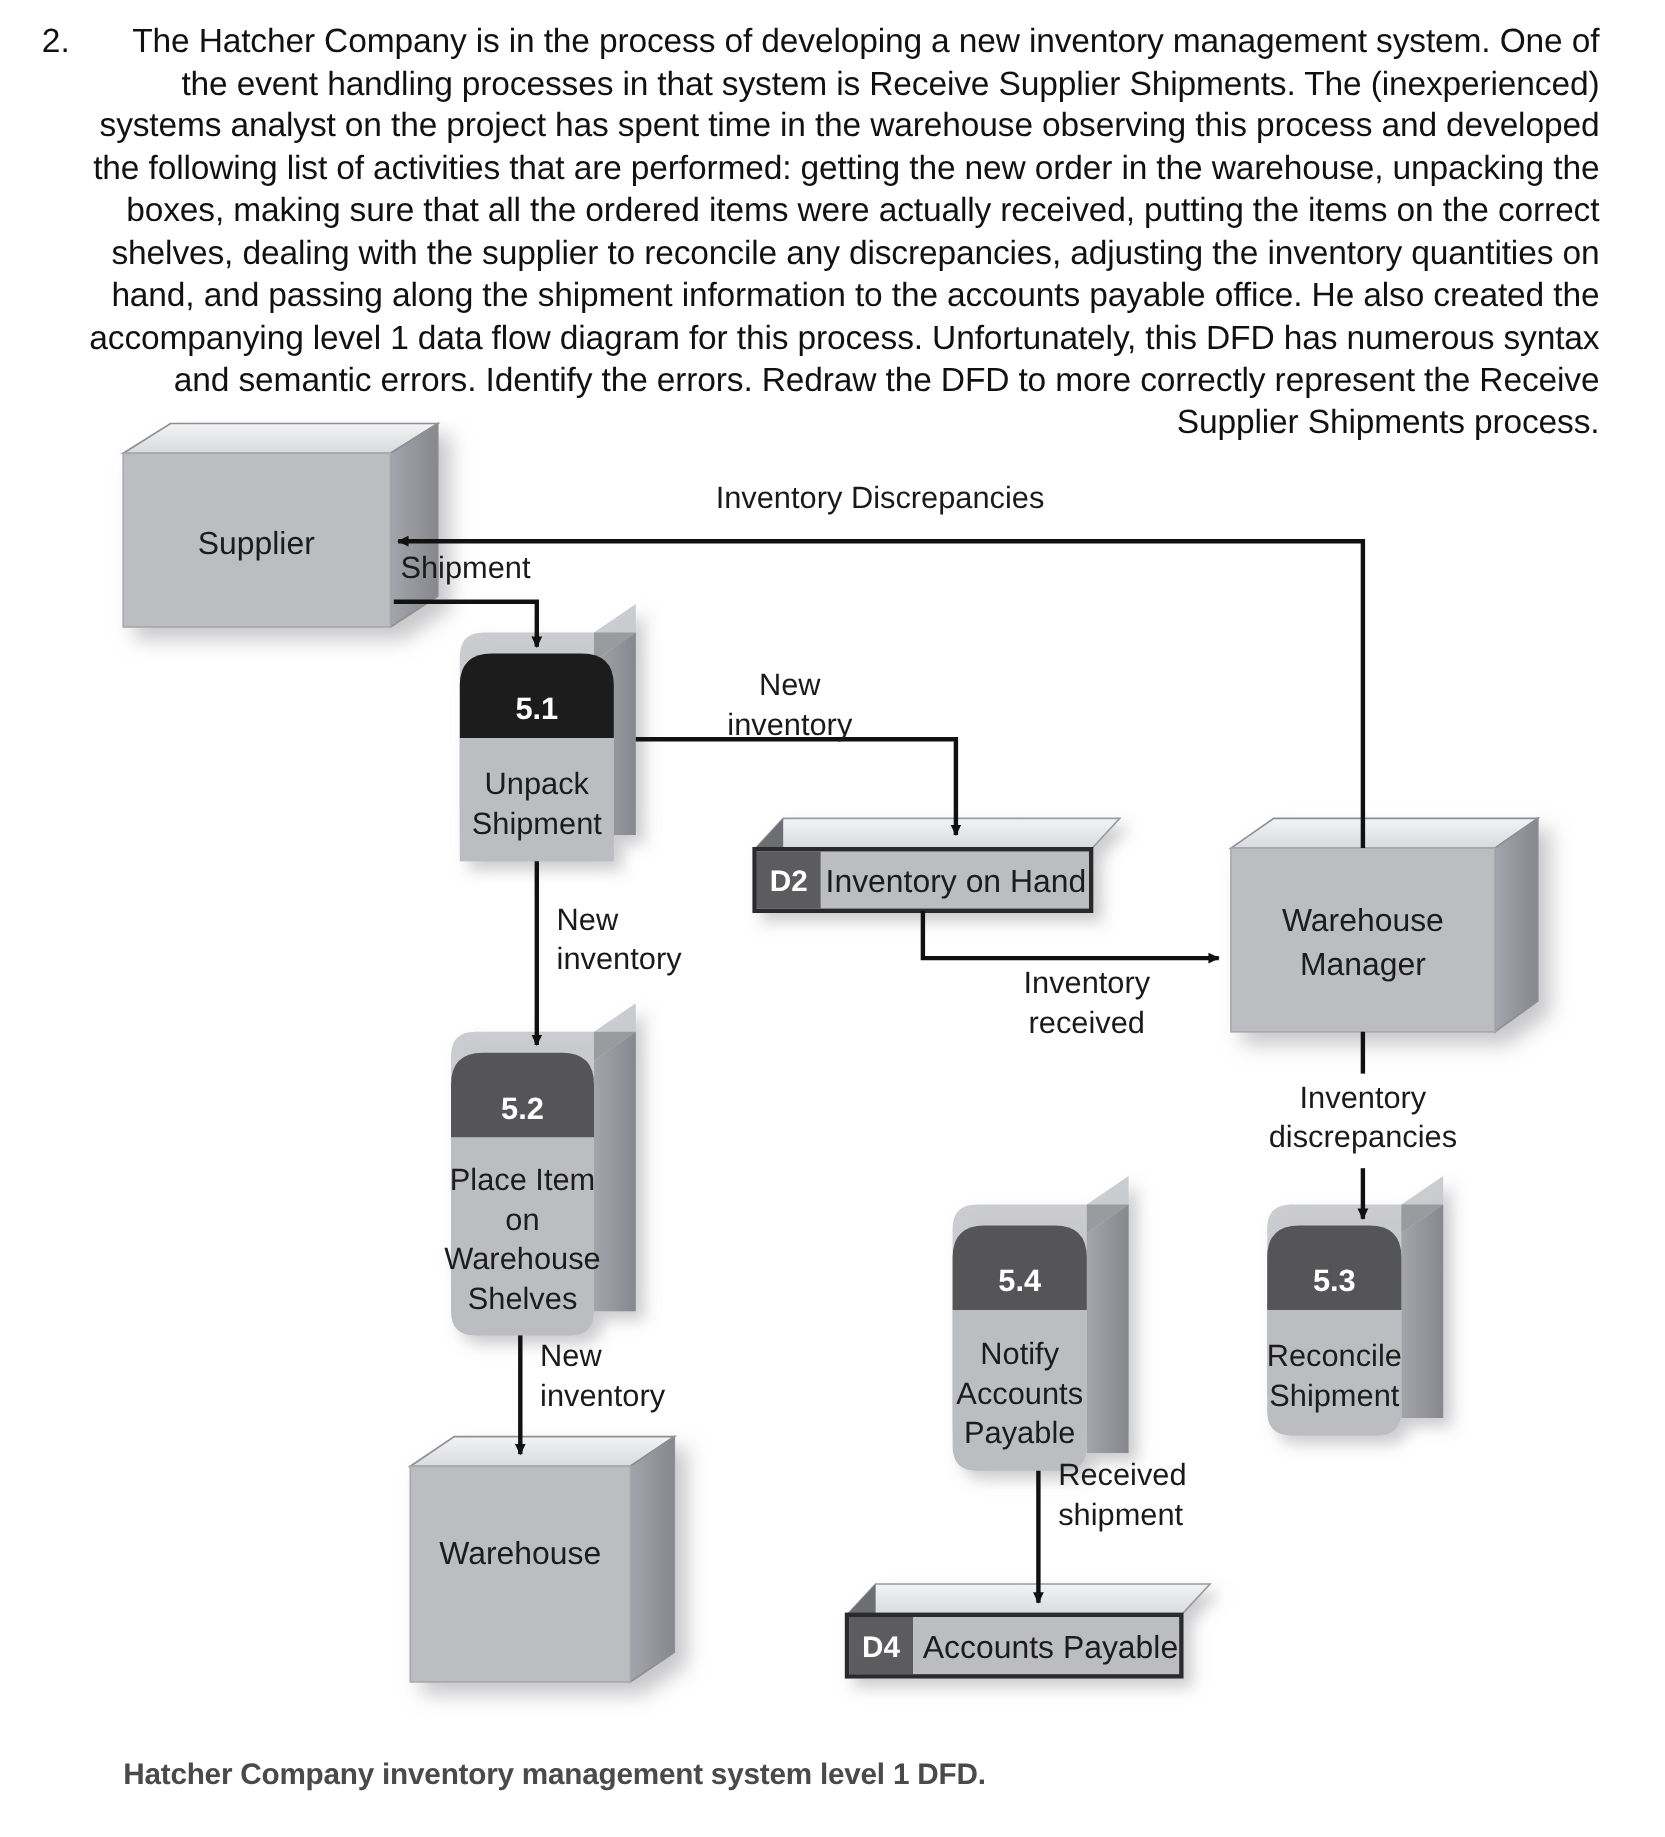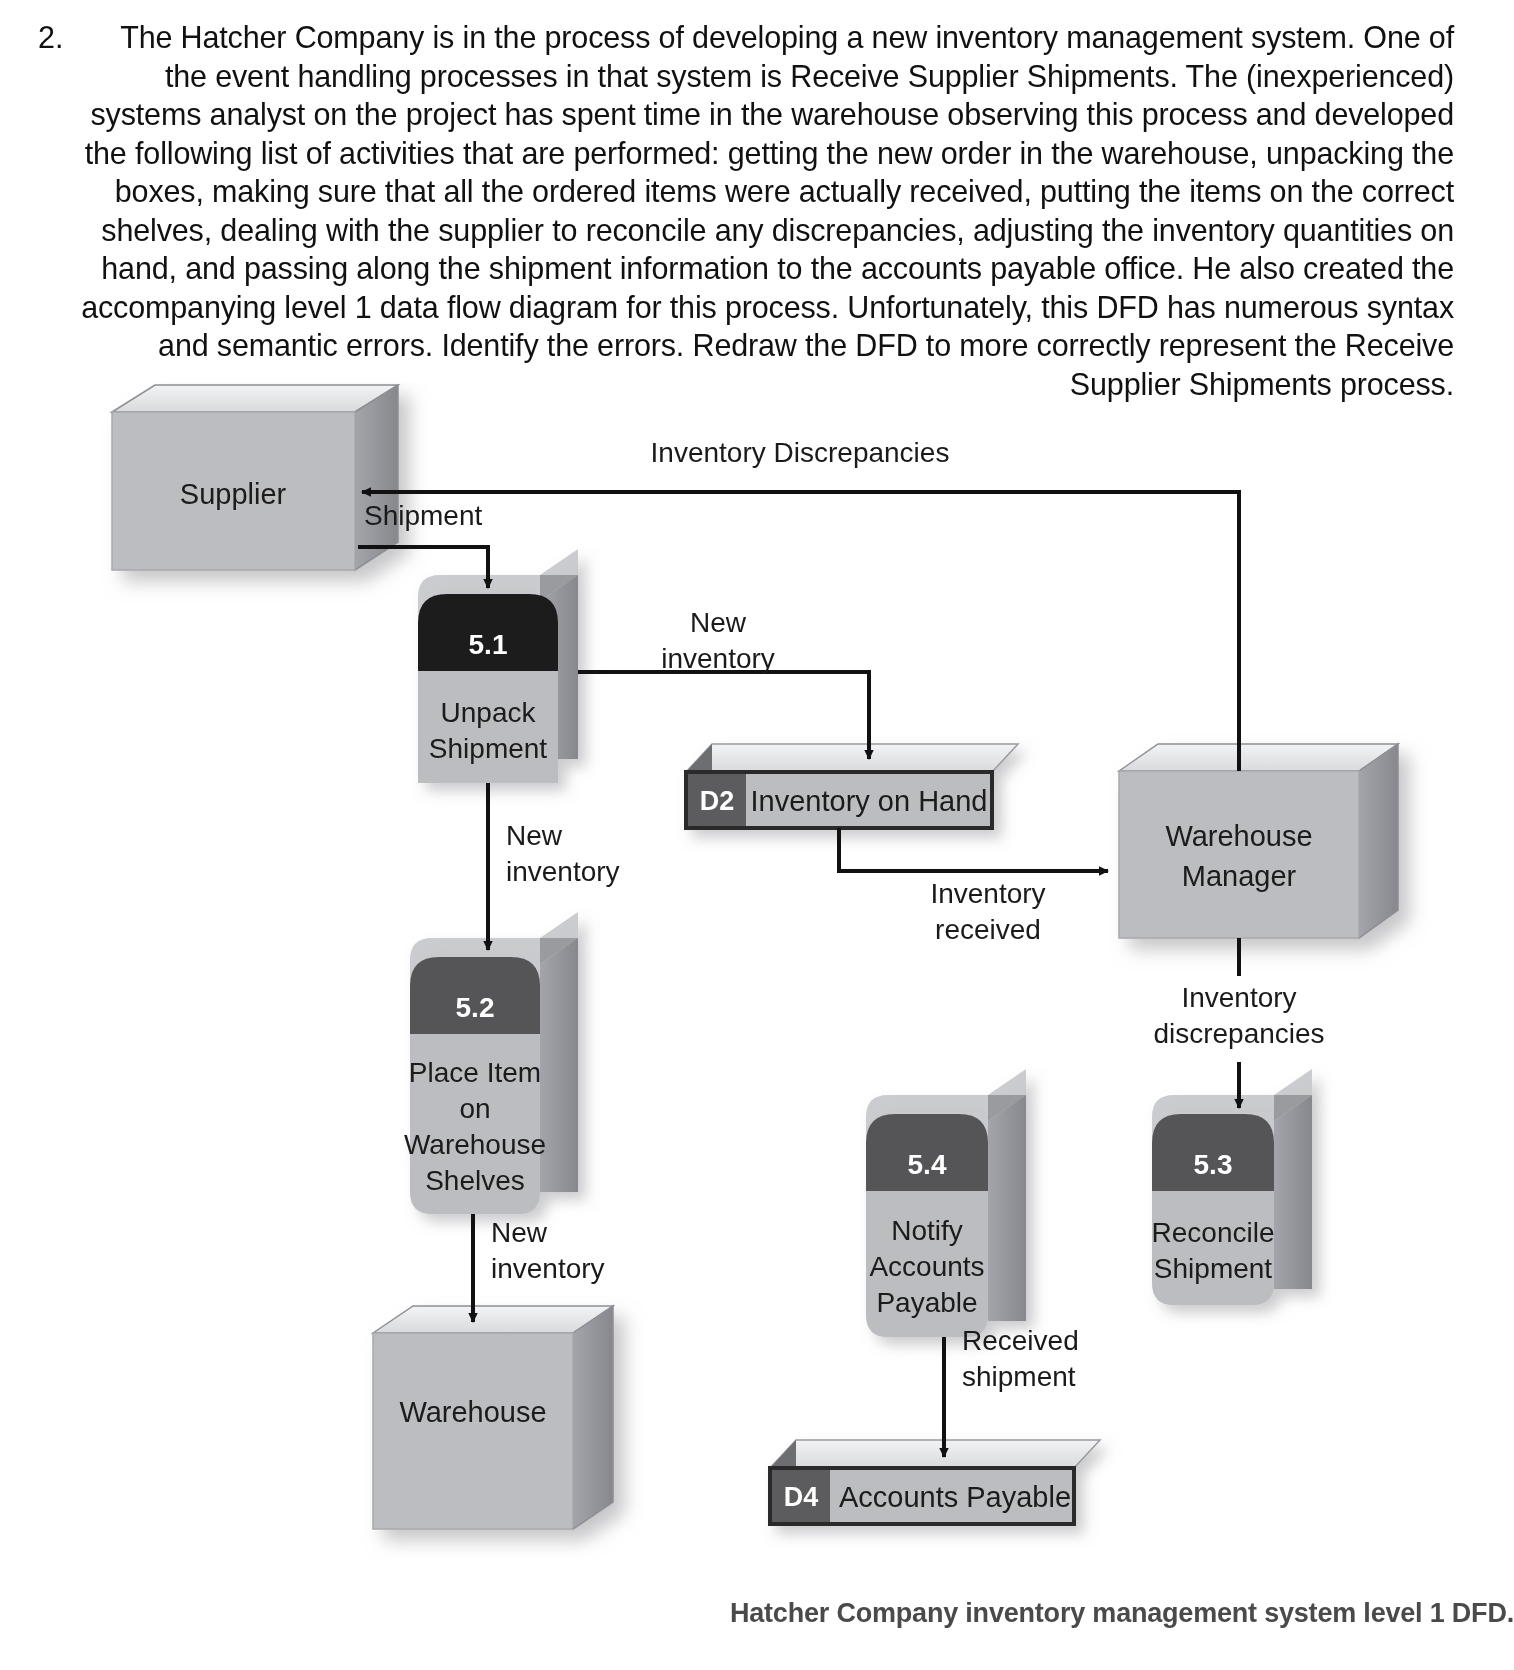--- a/index.html
+++ b/index.html
@@ -56,21 +56,21 @@
     width: 1514px;
     height: 1210px;
   }
 
   
   #figure-caption {
     position: absolute;
     left: 0;
     top: 1598px;
     width: 1514px;
-    text-align: right;
+    text-align: left;
     padding-left: 112px;
     box-sizing: border-box;
     font-size: 27px;
     font-weight: bold;
     color: #4a4a4a;
     letter-spacing: -0.2px;
   }
 
   .dfd-label {
     font-family: "Liberation Sans", sans-serif;

